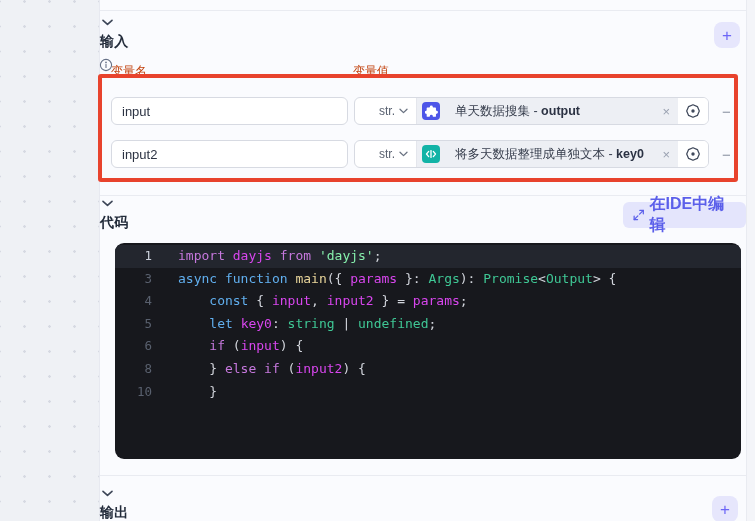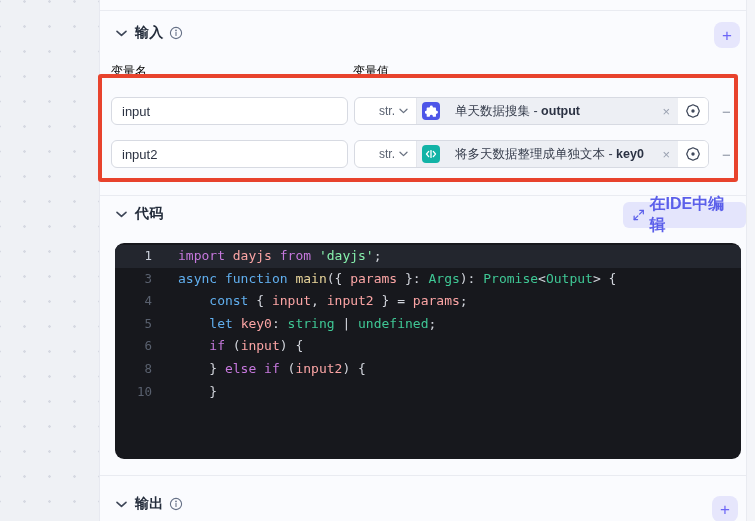--- a/index.html
+++ b/index.html
@@ -15,36 +15,36 @@
     position:absolute; left:99px; top:0; width:647px; height:521px;
     background:#fafbfe; border-left:1px solid #e7e9f0;
   }
   .right-strip{
     position:absolute; left:746px; top:0; width:9px; height:521px;
     background:#f4f5f9; border-left:1px solid #e9ebf1;
   }
   .divider{ position:absolute; left:0; width:100%; height:1px; background:#e9ebf1; }
   .d1{ top:10px; } .d2{ top:195px; } .d3{ top:475px; }
 
-  .sec-head{ position:absolute; left:14px; display:flex; align-items:center; gap:7px; height:28px; }
+  .sec-head{ position:absolute; left:0; display:flex; gap:7px; height:28px;flex-direction:column; }
   .sh-in{ top:19px; } .sh-code{ top:200px; } .sh-out{ top:490px; }
   .sec-title{ font-size:14px; font-weight:700; color:#222b3a; letter-spacing:.2px; }
   .chev-btn{ display:flex; align-items:center; justify-content:center; width:14px; height:14px; cursor:pointer; }
   .info-ic{ display:flex; align-items:center; margin-left:-1px; }
 
   .plus-btn{
     position:absolute; width:26px; height:26px; border-radius:8px;
     background:#e6e6fc; color:#6c66f6; font-size:17px; line-height:1;
     display:flex; align-items:center; justify-content:center; cursor:pointer;
     font-weight:400;
   }
   .plus-in{ left:614px; top:22px; }
   .plus-out{ left:612px; top:496px; }
 
-  .col-label{ position:absolute; top:63px; font-size:12px; color:#000000; }
+  .col-label{ position:absolute; top:63px; font-size:12px; color:#c2410c; }
   .cl-name{ left:11px; } .cl-value{ left:253px; }
 
   .vrow{ position:absolute; left:11px; width:620px; height:28px; display:flex; align-items:center; }
   .vr0{ top:97px; } .vr1{ top:140px; }
   .name-input{
     width:237px; height:28px; background:#fff; border:1px solid #d7dae2; border-radius:6px;
     font-size:13px; color:#2b3242; padding:0 10px; outline:none;
     font-family:"Liberation Sans","DejaVu Sans",sans-serif;
   }
   .compound{
@@ -81,21 +81,21 @@
 
   .editor{
     position:absolute; left:15px; top:243px; width:626px; height:216px;
     background:#17181d; border-radius:9px; overflow:hidden; padding-top:2px;
     font-family:"DejaVu Sans Mono","Liberation Mono",monospace; font-size:13px;
   }
   .cl{ height:22.6px; line-height:22.6px; white-space:pre; }
   .cl.hl{ background:#23262e; }
   .ln{ display:inline-block; width:37px; text-align:right; color:#59606e; margin-right:26px; font-size:12.5px; }
   .ln.lnhl{ color:#ccd1db; }
-  .tok-m{ color:#c678dd; } .tok-b{ color:#61afef; } .tok-v{ color:#fca5a5; }
+  .tok-m{ color:#c678dd; } .tok-b{ color:#61afef; } .tok-v{ color:#d946ef; }
   .tok-f{ color:#e8d49a; } .tok-t{ color:#3fc795; } .tok-s{ color:#86efac;text-align:center; }
   .tok-p{ color:#d2d5dc; } .tok-w{ color:#d2d5dc; }
   .tok-g{ color:#d2d5dc; box-shadow:inset 1px 0 0 #3c404b; }
 </style>
 </head>
 <body>
 
 <div class="page">
 
   <div class="panel">

